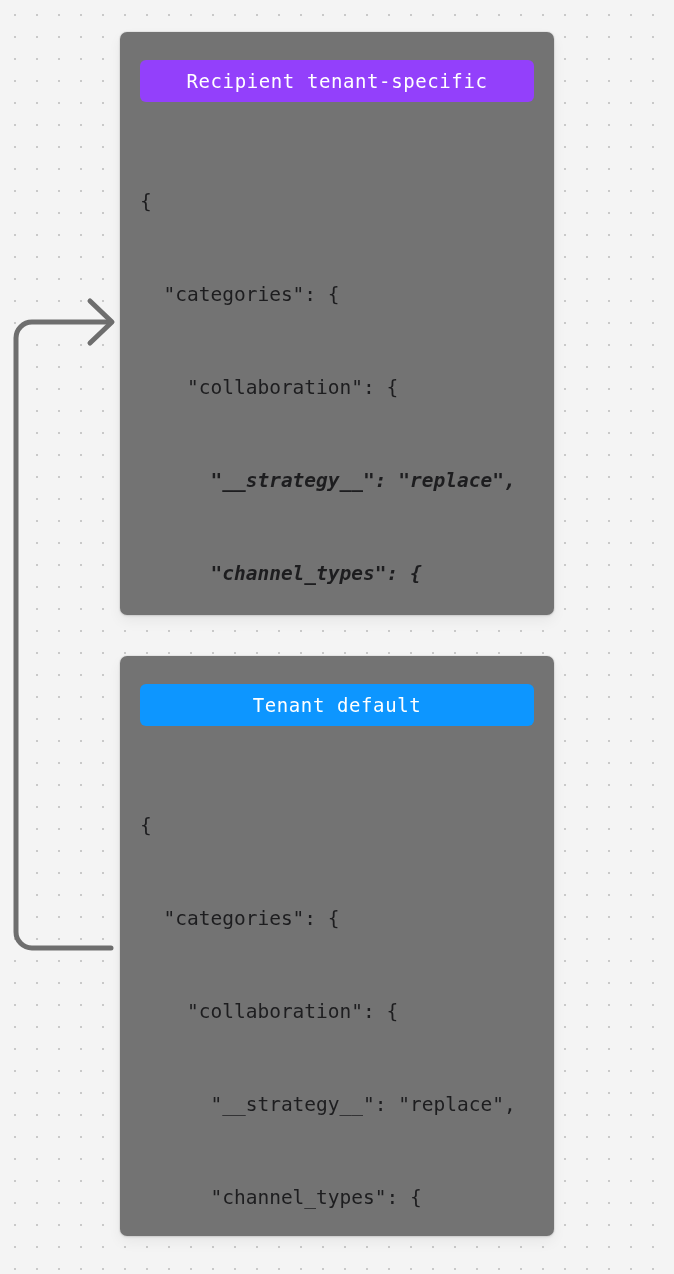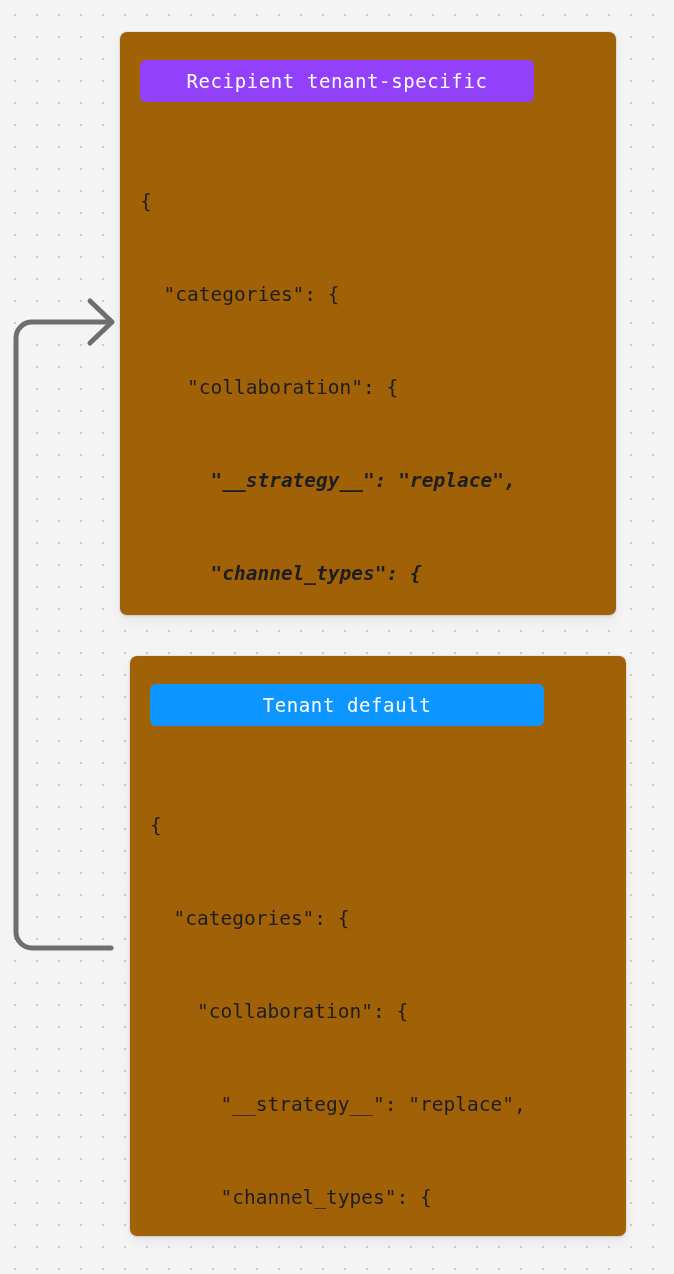--- a/index.html
+++ b/index.html
@@ -23,28 +23,28 @@
     position: absolute;
     left: 0; top: 0;
     width: 674px; height: 1274px;
     pointer-events: none;
   }
 
   
   .card {
     position: absolute;
     left: 120px;
-    width: 496px;
+    width: 434px;
     box-sizing: border-box;
-    background: #a16207;
+    background: #737373;
     border-radius: 7px;
     box-shadow: 0 0 0 1px rgba(0,0,0,0.045), 0 1px 3px rgba(0,0,0,0.10), 0 6px 14px rgba(0,0,0,0.055);
   }
   #card-recipient { top: 32px;  height: 583px; }
-  #card-tenant    { top: 656px; height: 580px; margin-left: 10px; }
+  #card-tenant    { top: 656px; height: 580px; }
 
   .card-header {
     position: absolute;
     left: 20px;
     top: 28px;
     width: 394px;
     height: 42px;
     border-radius: 6px;
     display: flex;
     align-items: center;

